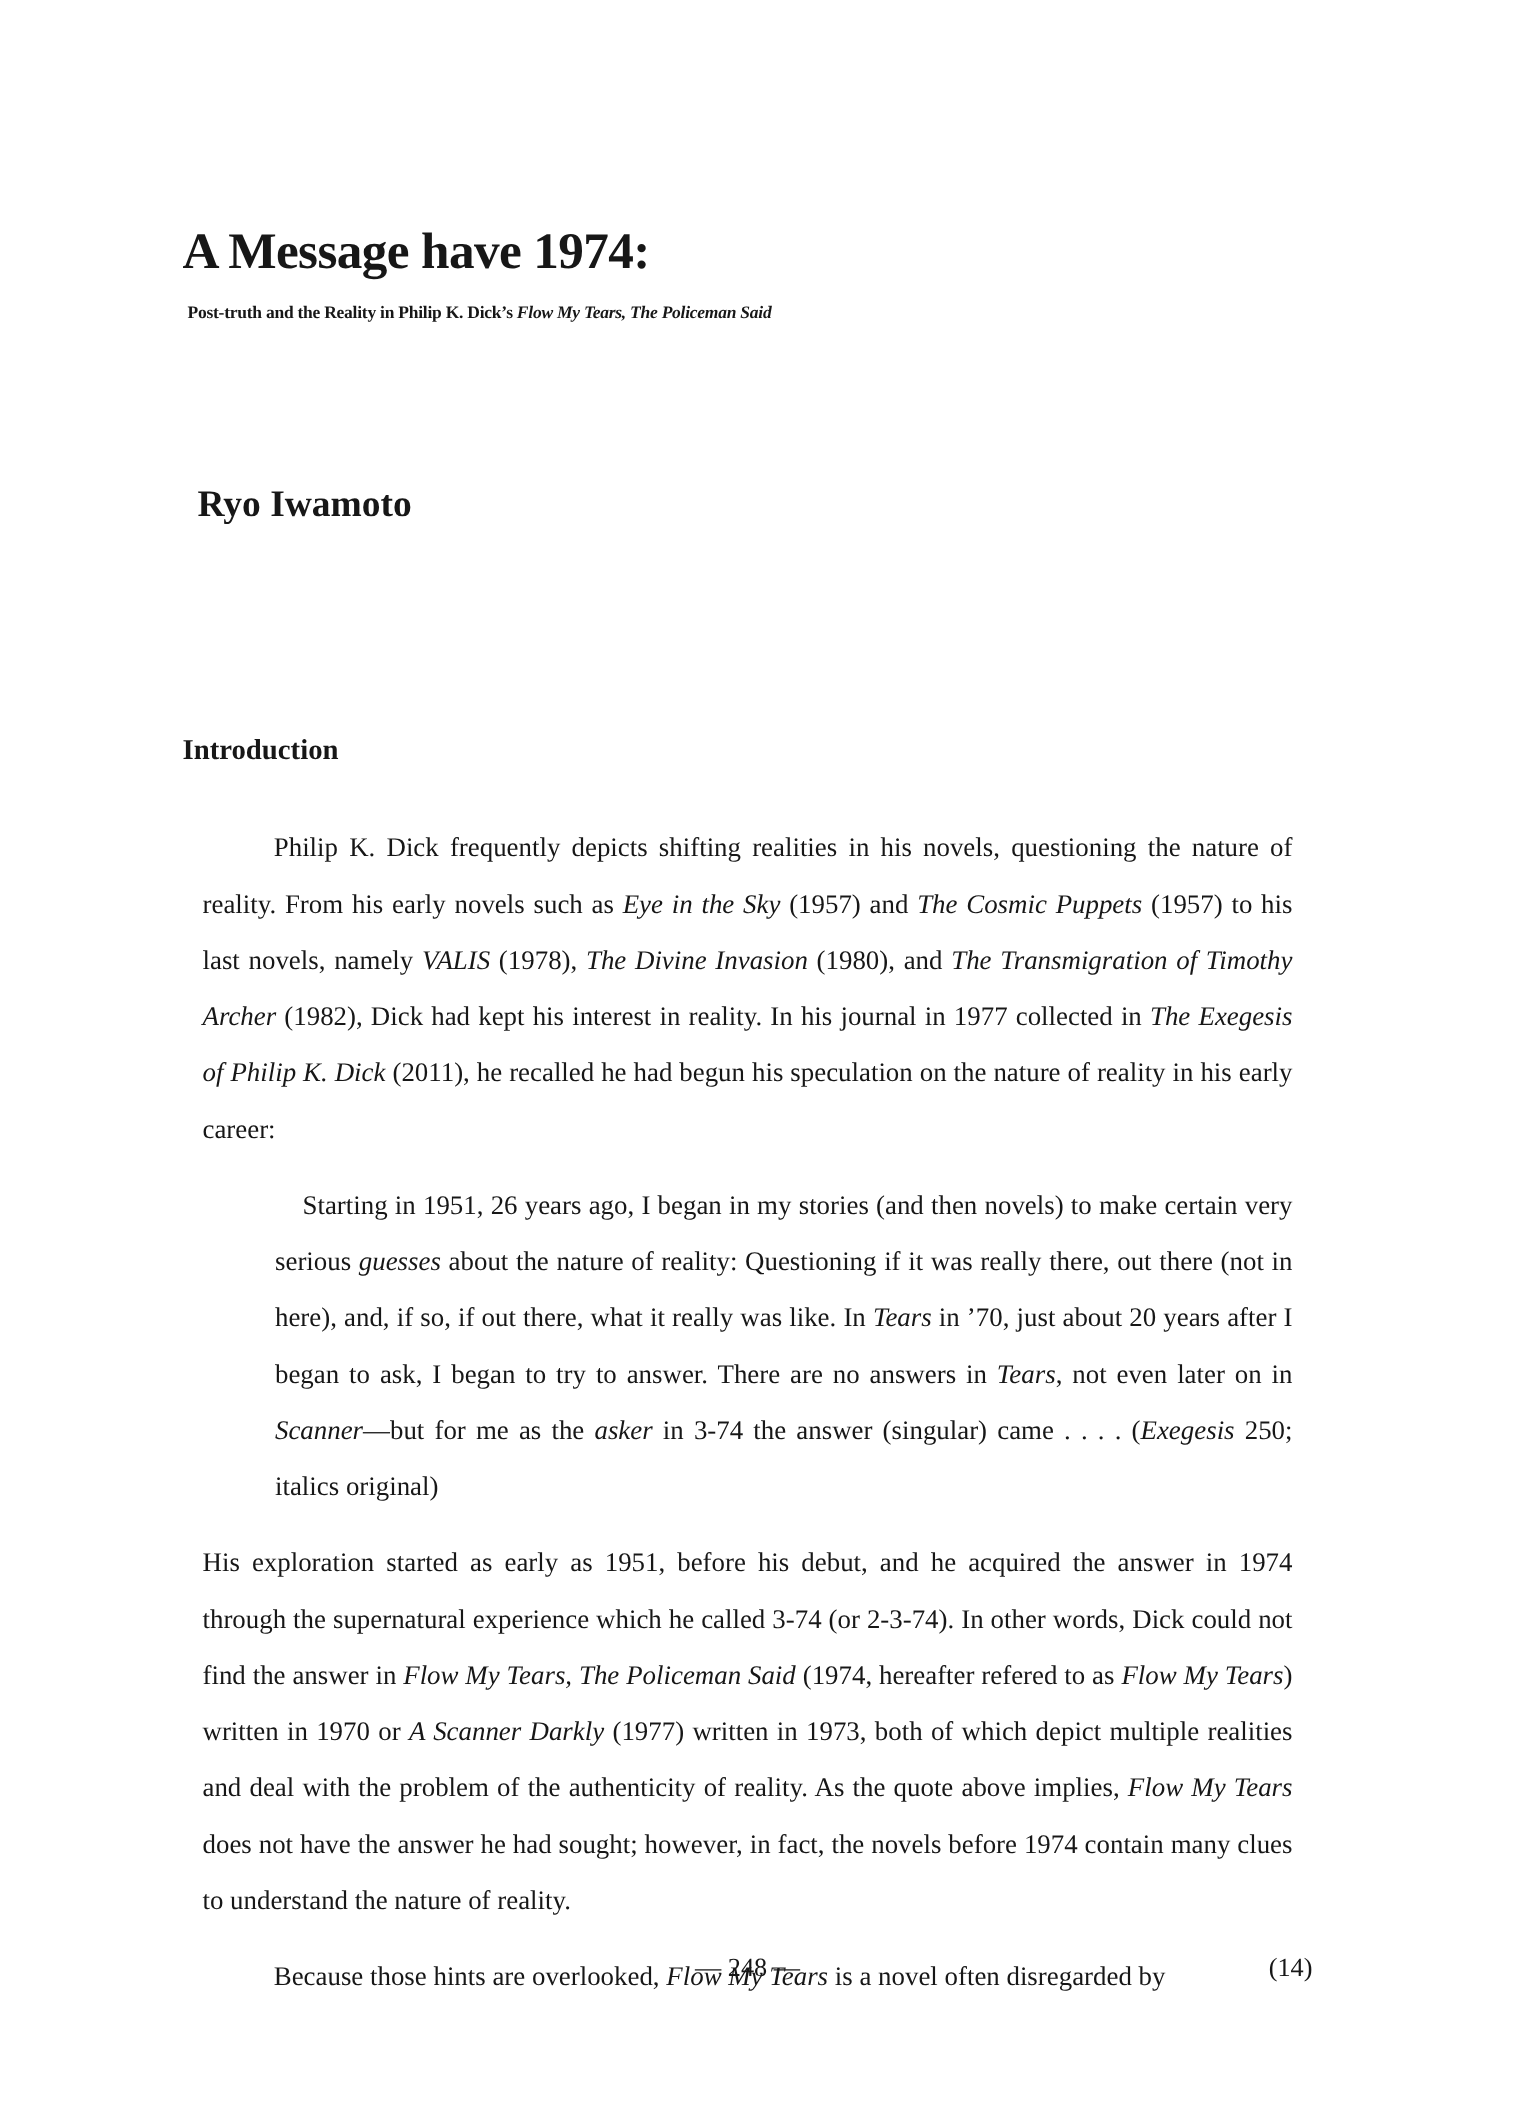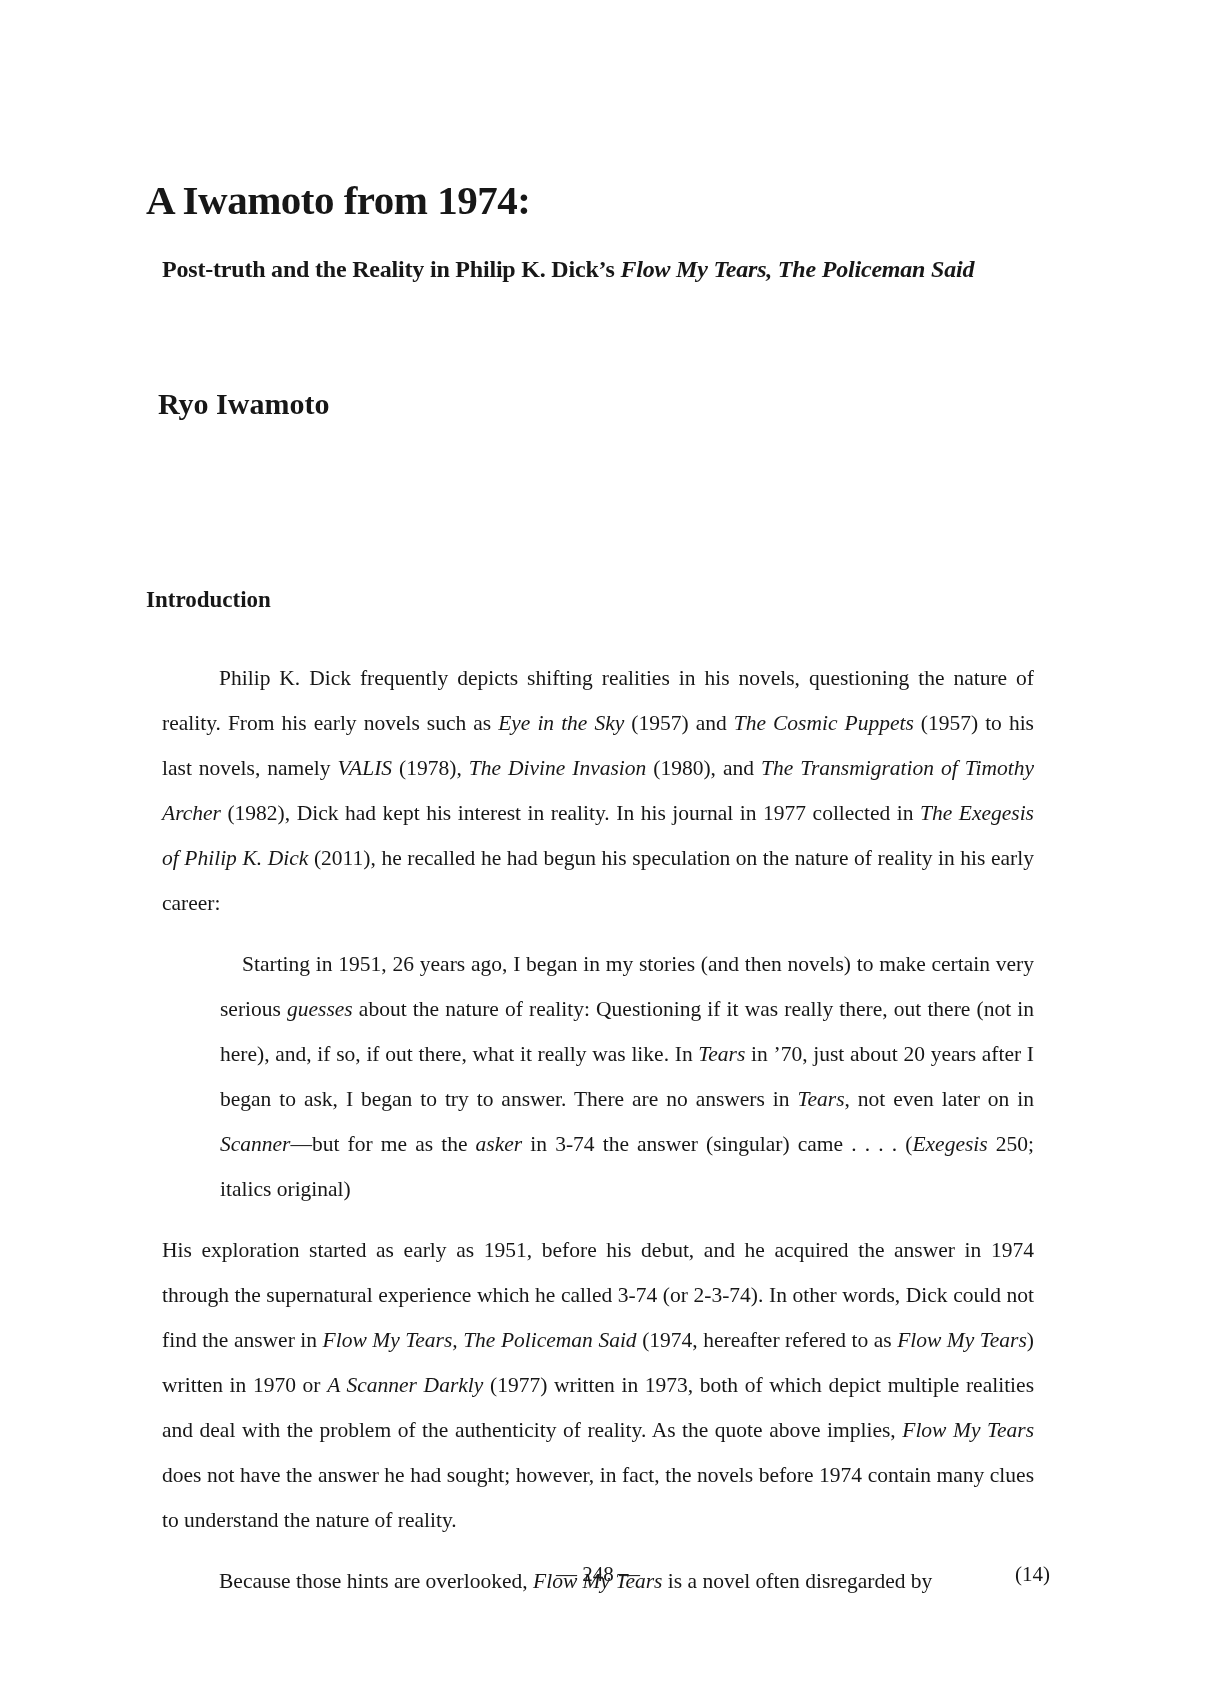--- a/index.html
+++ b/index.html
@@ -24,22 +24,22 @@
   .paper-title {
     top: 178px;
     margin: 0;
     font-size: 41px;
     font-weight: bold;
     letter-spacing: -0.5px;
     line-height: 1.1;
   }
   .paper-subtitle {
     top: 238px;
-    margin: 16px;
-    font-size: 24px;
+    margin: 4px;
+    font-size: 14px;
     font-weight: bold;
     line-height: 1.3;
     letter-spacing: -0.2px;
   }
   .paper-subtitle i { font-style: italic; }
   .author-name {
     top: 375px;
     margin: 12px;
     font-size: 30px;
     font-weight: bold;
@@ -84,21 +84,21 @@
     right: 0;
     top: 0;
   }
   i { font-style: italic; }
 </style>
 </head>
 <body>
 
 <div class="sheet">
 
-  <h1 class="column paper-title">A Iwamoto from 1974:</h1>
+  <h1 class="column paper-title">A Message have 1974:</h1>
 
   <h2 class="column paper-subtitle">Post-truth and the Reality in Philip K. Dick’s <i>Flow My Tears, The Policeman Said</i></h2>
 
   <div class="column author-name">Ryo Iwamoto</div>
 
   <h3 class="column section-heading">Introduction</h3>
 
   <div class="column body-text">
     <p class="para-indent">Philip K. Dick frequently depicts shifting realities in his novels, questioning the nature of reality. From his early novels such as <i>Eye in the Sky</i> (1957) and <i>The Cosmic Puppets</i> (1957) to his last novels, namely <i>VALIS</i> (1978), <i>The Divine Invasion</i> (1980), and <i>The Transmigration of Timothy Archer</i> (1982), Dick had kept his interest in reality. In his journal in 1977 collected in <i>The Exegesis of Philip K. Dick</i> (2011), he recalled he had begun his speculation on the nature of reality in his early career:</p>
     <blockquote class="block-quote">Starting in 1951, 26 years ago, I began in my stories (and then novels) to make certain very serious <i>guesses</i> about the nature of reality: Questioning if it was really there, out there (not in here), and, if so, if out there, what it really was like. In <i>Tears</i> in ’70, just about 20 years after I began to ask, I began to try to answer. There are no answers in <i>Tears</i>, not even later on in <i>Scanner</i>—but for me as the <i>asker</i> in 3-74 the answer (singular) came . . . . (<i>Exegesis</i> 250; italics original)</blockquote>

